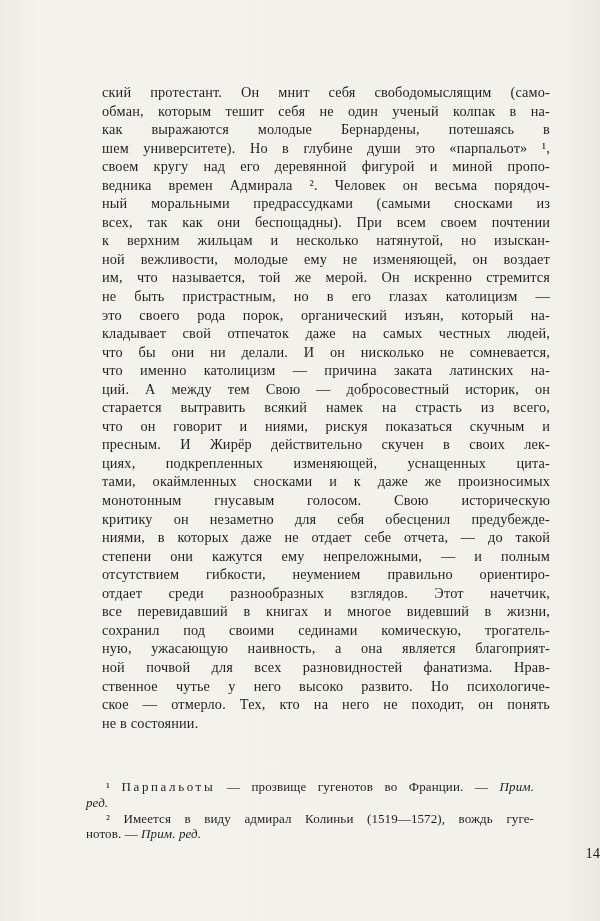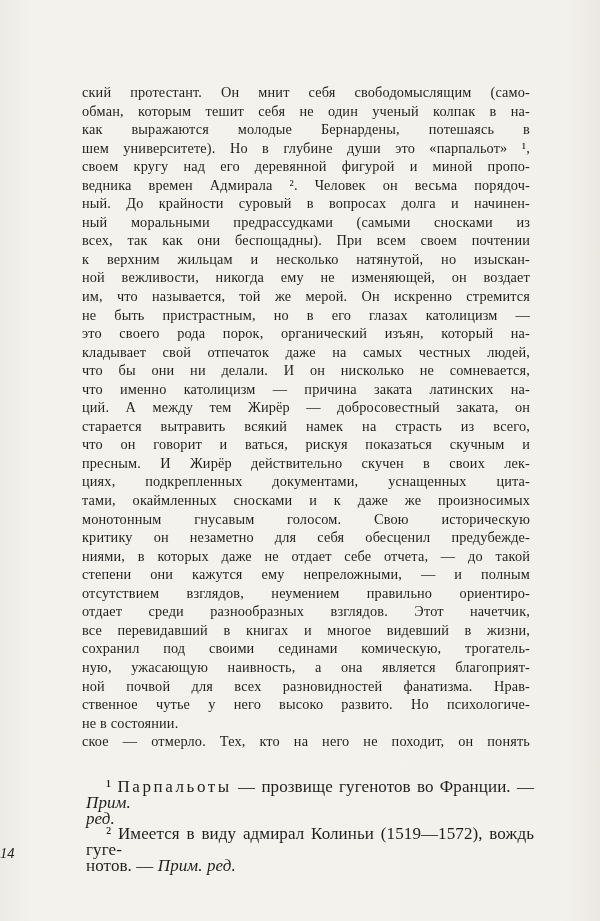--- a/index.html
+++ b/index.html
@@ -8,108 +8,106 @@
     width: 600px;
     height: 921px;
     position: relative;
     background: linear-gradient(90deg, #ecebe4 0%, #f4f2ec 6%, #f3f1eb 94%, #eae8e1 100%);
     font-family: "Liberation Serif", "DejaVu Serif", serif;
     color: #222;
     overflow: hidden;
   }
   .text-block {
     position: absolute;
-    left: 82px;
+    left: 102px;
     top: 83px;
     width: 448px;
   }
   .line {
     font-size: 14.3px;
     line-height: 18.55px;
     letter-spacing: 0.15px;
     text-align: justify;
     text-align-last: justify;
     color: #1f1f1f;
   }
   .line.last { text-align-last: left; }
   .footnotes {
     position: absolute;
     left: 86px;
     top: 779px;
     width: 448px;
   }
   .fn-line {
-    font-size: 17px;
+    font-size: 13px;
     line-height: 15.8px;
     letter-spacing: 0.1px;
     text-align: justify;
     text-align-last: justify;
     color: #1f1f1f;
   }
   .fn-line.last { text-align-last: left; }
   .fn-first { text-indent: 20px; }
   .u {
     text-decoration-color: rgba(80, 80, 80, 0.55);
     text-underline-offset: 2.5px;
     text-decoration-thickness: 1.3px;
   }
   .i { font-style: italic; }
   .sp { letter-spacing: 2.6px; }
   .page-number {
     position: absolute;
     top: 845px;
     left: 0;
     width: 100%;
-    text-align: left;
-    font-style: italic;
+    text-align: right;
     font-size: 14.5px;
     color: #222;
   }
 </style>
 </head>
 <body>
 
 <div class="page">
   <div class="text-block">
       <div class="line"><span>ский протестант. Он мнит себя свободомыслящим (само-</span></div>
       <div class="line"><span>обман, которым тешит себя не один ученый колпак в на-</span></div>
       <div class="line"><span>как выражаются молодые Бернардены, потешаясь в</span></div>
       <div class="line"><span>шем университете). Но в глубине души это «парпальот» ¹,</span></div>
       <div class="line"><span>своем кругу над его деревянной фигурой и миной пропо-</span></div>
       <div class="line"><span>ведника времен Адмирала ². Человек он весьма порядоч-</span></div>
-      <div class="line"><span>ный. До крайности суровый в вопросах долга и начинен-</span></div>
       <div class="line"><span>ный моральными предрассудками (самыми сносками из</span></div>
       <div class="line"><span>всех, так как они беспощадны). При всем своем почтении</span></div>
       <div class="line"><span>к верхним </span><span class="u">жильцам</span><span> и несколько натянутой, но изыскан-</span></div>
-      <div class="line"><span>ной вежливости, никогда ему не </span><span class="u">изменяющей</span><span>, он воздает</span></div>
+      <div class="line"><span>ной вежливости, молодые ему не </span><span class="u">изменяющей</span><span>, он воздает</span></div>
       <div class="line"><span>им, что называется, той же мерой. Он искренно стремится</span></div>
       <div class="line"><span>не быть пристрастным, но в его глазах </span><span class="u">католицизм</span><span> —</span></div>
       <div class="line"><span>это своего рода порок, органический изъян, который на-</span></div>
       <div class="line"><span>кладывает свой отпечаток даже на самых честных людей,</span></div>
       <div class="line"><span>что бы они ни делали. И он нисколько не сомневается,</span></div>
       <div class="line"><span>что именно католицизм — причина заката латинских на-</span></div>
-      <div class="line"><span>ций. А между тем Жирёр — добросовестный заката, он</span></div>
+      <div class="line"><span>ций. А между тем Свою — добросовестный историк, он</span></div>
       <div class="line"><span>старается вытравить всякий намек на страсть из всего,</span></div>
-      <div class="line"><span>что он говорит и ваться, рискуя показаться скучным и</span></div>
+      <div class="line"><span>что он говорит и ниями, рискуя показаться скучным и</span></div>
       <div class="line"><span>пресным. И Жирёр действительно скучен в своих лек-</span></div>
-      <div class="line"><span>циях, подкрепленных документами, </span><span class="u">уснащенных</span><span> цита-</span></div>
+      <div class="line"><span>циях, подкрепленных изменяющей, </span><span class="u">уснащенных</span><span> цита-</span></div>
       <div class="line"><span>тами, окаймленных сносками и к даже же произносимых</span></div>
       <div class="line"><span>монотонным гнусавым голосом. Свою историческую</span></div>
       <div class="line"><span>критику он незаметно для себя обесценил предубежде-</span></div>
       <div class="line"><span>ниями, в которых даже не отдает себе отчета, — до такой</span></div>
       <div class="line"><span>степени они кажутся ему непреложными, — и полным</span></div>
-      <div class="line"><span>отсутствием взглядов, неумением правильно ориентиро-</span></div>
+      <div class="line"><span>отсутствием гибкости, неумением правильно ориентиро-</span></div>
       <div class="line"><span>отдает среди разнообразных взглядов. Этот начетчик,</span></div>
       <div class="line"><span>все перевидавший в книгах и многое видевший в жизни,</span></div>
       <div class="line"><span>сохранил под своими сединами комическую, трогатель-</span></div>
       <div class="line"><span>ную, ужасающую </span><span class="u">наивность</span><span>, а она является благоприят-</span></div>
       <div class="line"><span>ной почвой для всех разновидностей фанатизма. Нрав-</span></div>
       <div class="line"><span>ственное чутье у него высоко развито. Но психологиче-</span></div>
+      <div class="line"><span class="u">ское — отмерло</span><span>. Тех, кто на него не </span><span class="u">походит</span><span>, он понять</span></div>
       <div class="line last"><span>не в состоянии.</span></div>
-      <div class="line"><span class="u">ское — отмерло</span><span>. Тех, кто на него не </span><span class="u">походит</span><span>, он понять</span></div>
     </div>
   <div class="footnotes">
       <div class="fn-line fn-first"><span>¹ </span><span class="sp">Парпальоты</span><span> — прозвище гугенотов во Франции. — </span><span class="i">Прим.</span></div>
       <div class="fn-line last"><span class="i">ред.</span></div>
       <div class="fn-line fn-first"><span>² Имеется в виду адмирал Колиньи (1519—1572), вождь гуге-</span></div>
       <div class="fn-line last"><span>нотов. — </span><span class="i">Прим. ред.</span></div>
     </div>
   <div class="page-number">14</div>
 </div>
 

